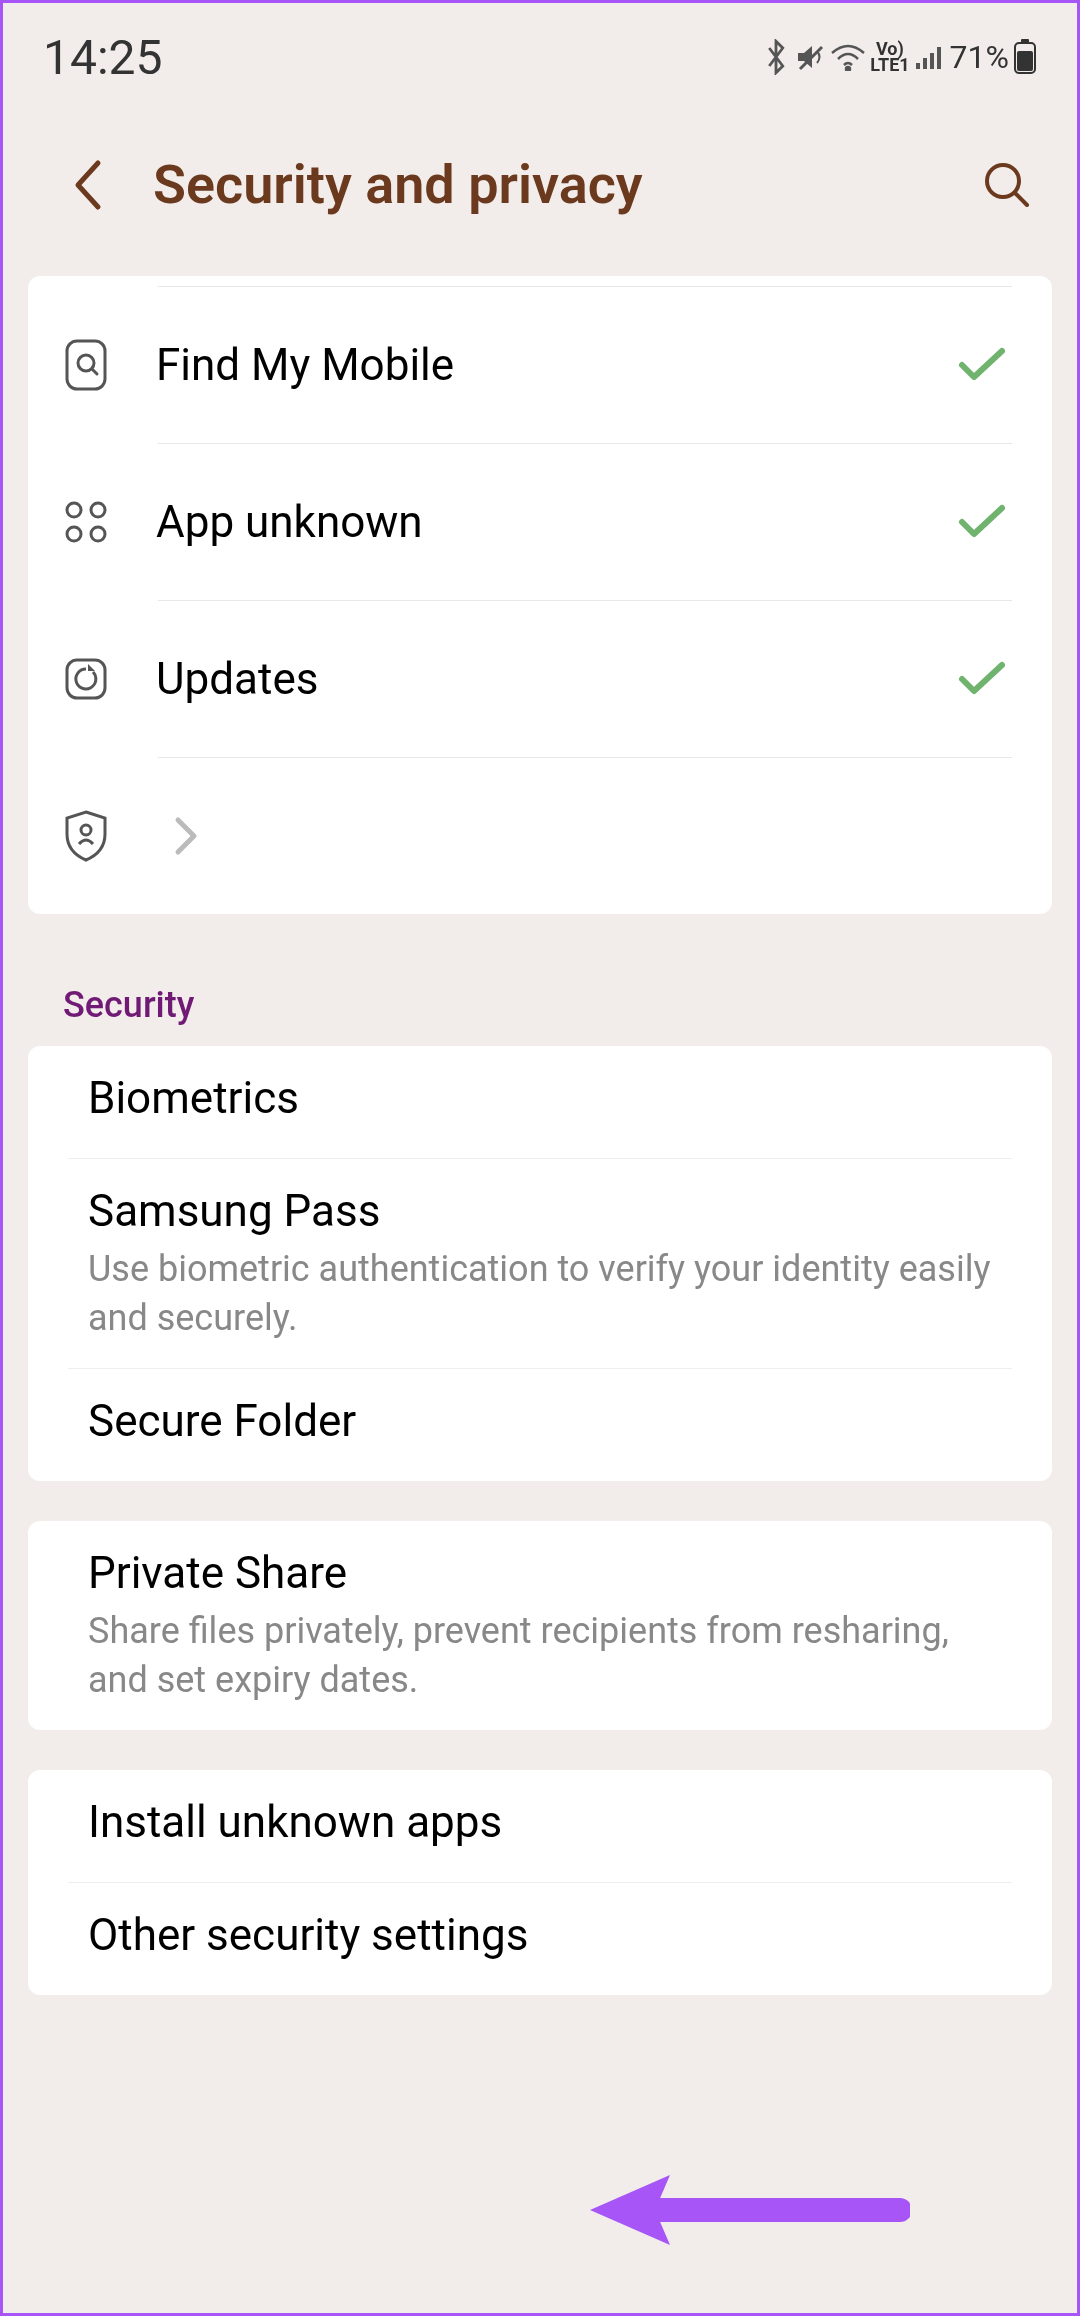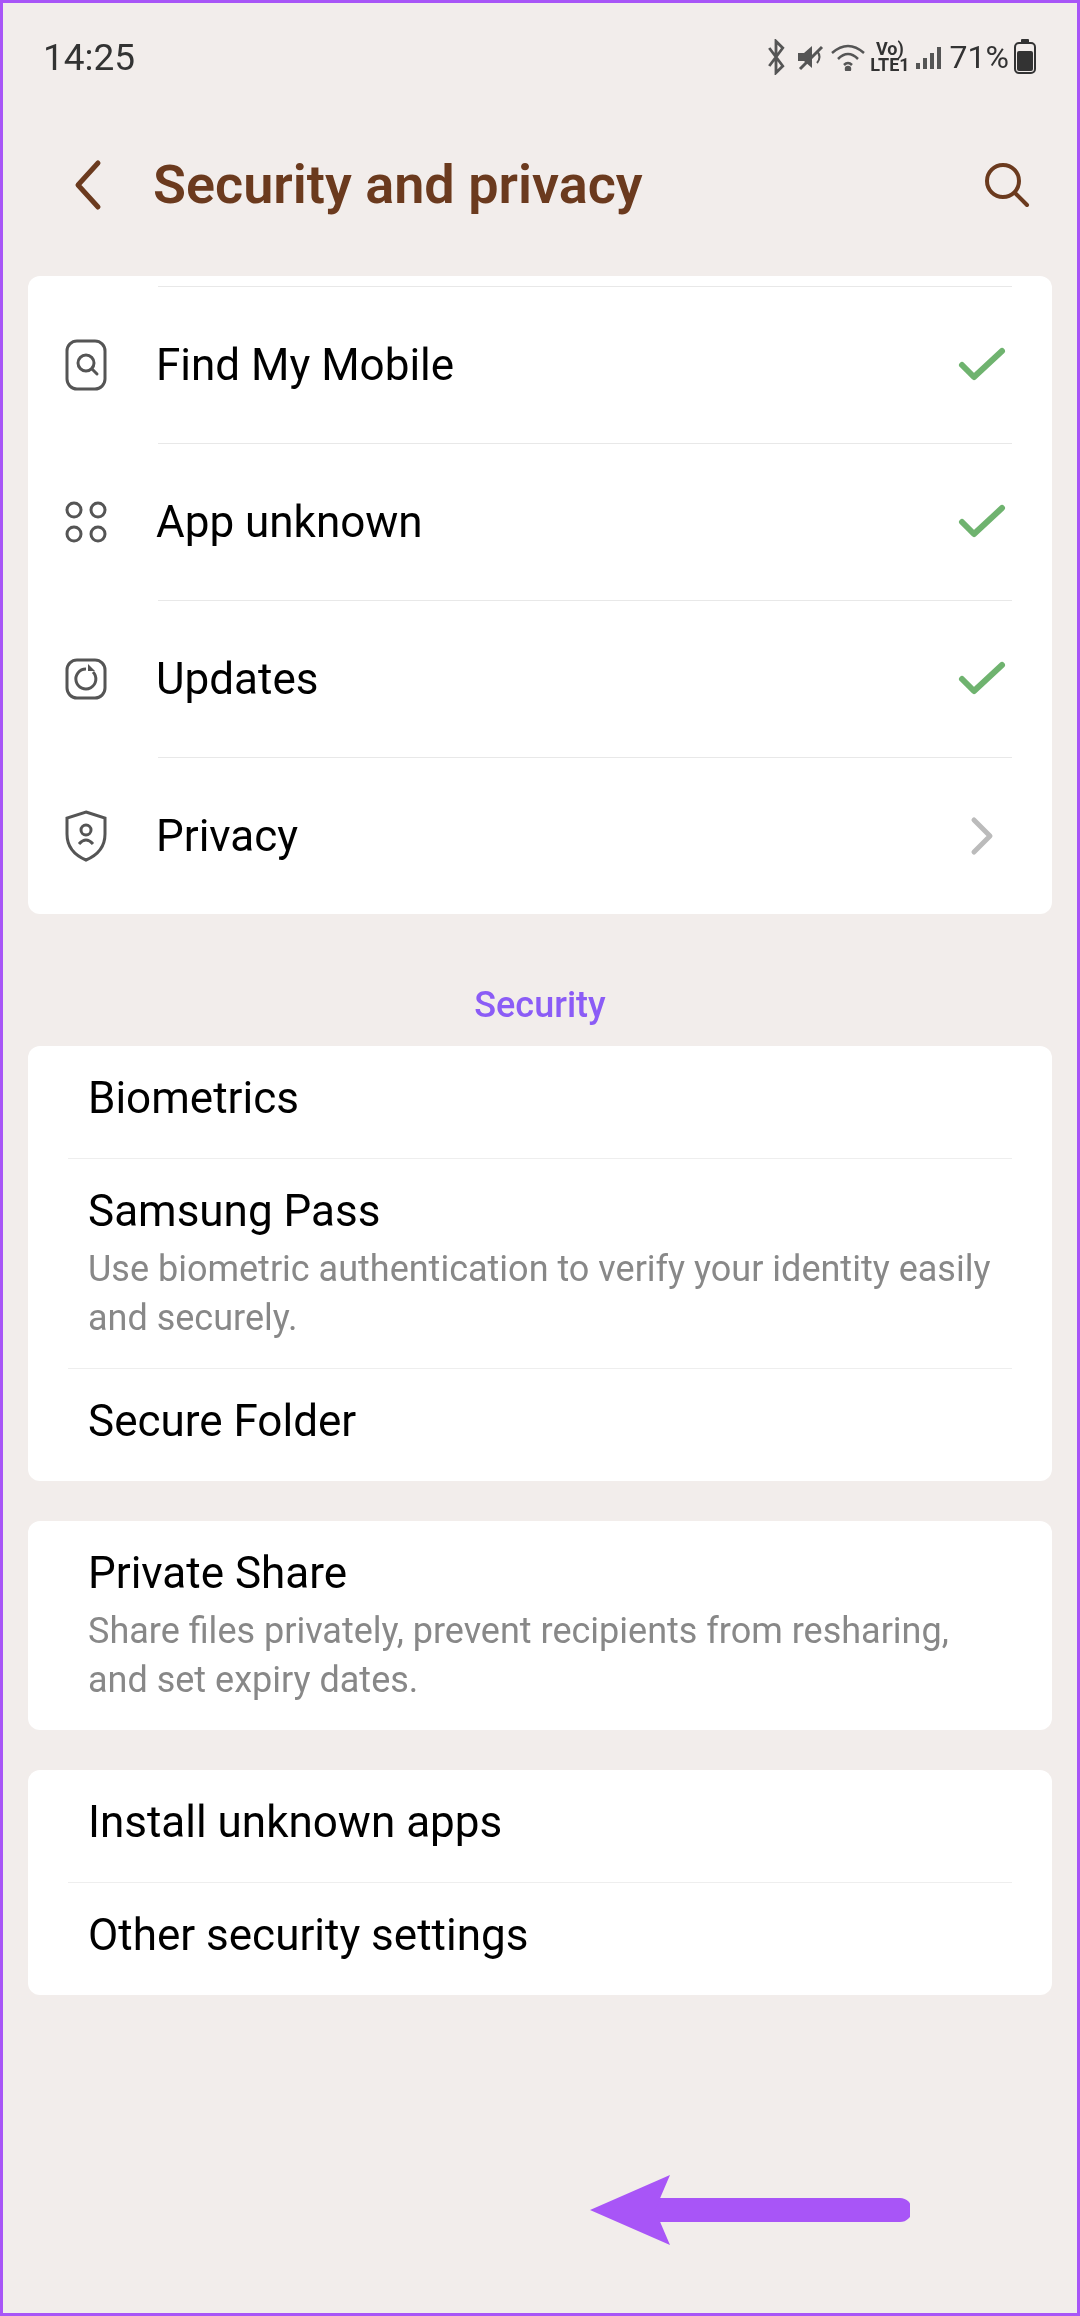--- a/index.html
+++ b/index.html
@@ -16,21 +16,21 @@
       overflow: hidden;
     }
     .status-bar {
       display: flex;
       justify-content: space-between;
       align-items: center;
       padding: 28px 40px 10px 40px;
       height: 90px;
     }
     .status-time {
-      font-size: 37px;
+      font-size: 48px;
       color: #333;
       font-weight: 400;
     }
     .status-icons {
       display: flex;
       align-items: center;
       gap: 4px;
       font-size: 30px;
       color: #333;
     }
@@ -97,23 +97,22 @@
     }
     .quick-divider {
       height: 1px;
       background: #e8e8e8;
       margin-left: 130px;
       margin-right: 40px;
     }
     .section-header {
       padding: 30px 60px 20px 60px;
       font-size: 36px;
-      color: #8b5cf6;
+      color: #701a75;
       font-weight: 500;
-      text-align: center;
     }
     .list-item {
       padding: 26px 60px;
     }
     .list-title {
       font-size: 44px;
       color: #000;
       margin-bottom: 8px;
     }
     .list-subtitle {
@@ -258,21 +257,20 @@
   <div class="quick-divider"></div>
 
   <div class="quick-item">
     <div class="quick-icon">
       <svg width="50" height="56" viewBox="0 0 50 56" fill="none" stroke="#555" stroke-width="3">
         <path d="M25 4 L44 10 L44 26 Q44 44 25 52 Q6 44 6 26 L6 10 Z"></path>
         <circle cx="25" cy="22" r="5"></circle>
         <path d="M18 36 Q25 28 32 36"></path>
       </svg>
     </div>
-    <div class="quick-label">Privacy</div>
     <div class="quick-status">
       <svg width="28" height="44" viewBox="0 0 28 44" fill="none" stroke="#bbb" stroke-width="5" stroke-linecap="round" stroke-linejoin="round">
         <path d="M6 6 L22 22 L6 38"></path>
       </svg>
     </div>
   </div>
 </div>
 
 <div class="section-header">Security</div>
 

